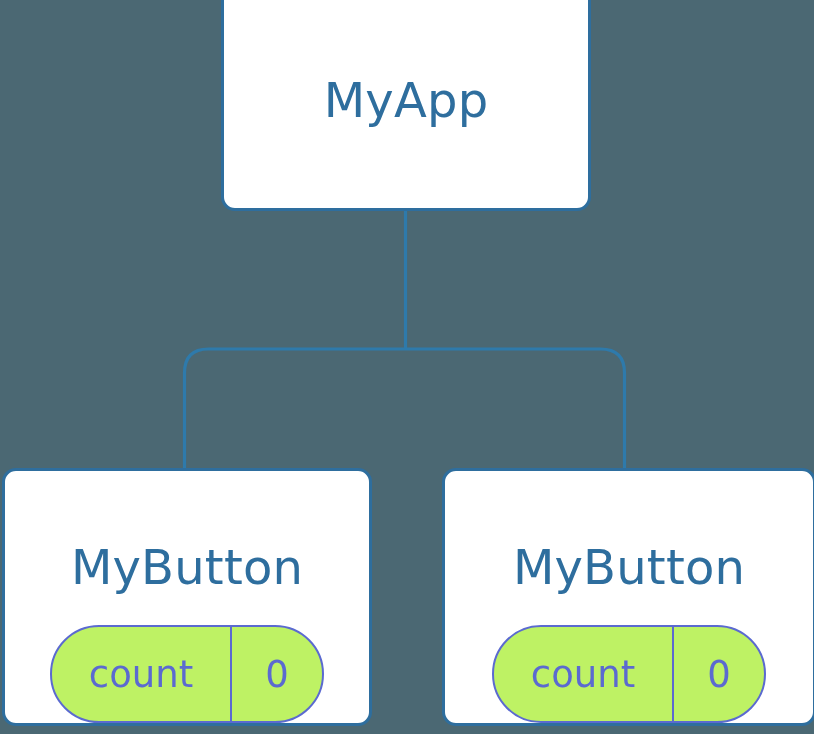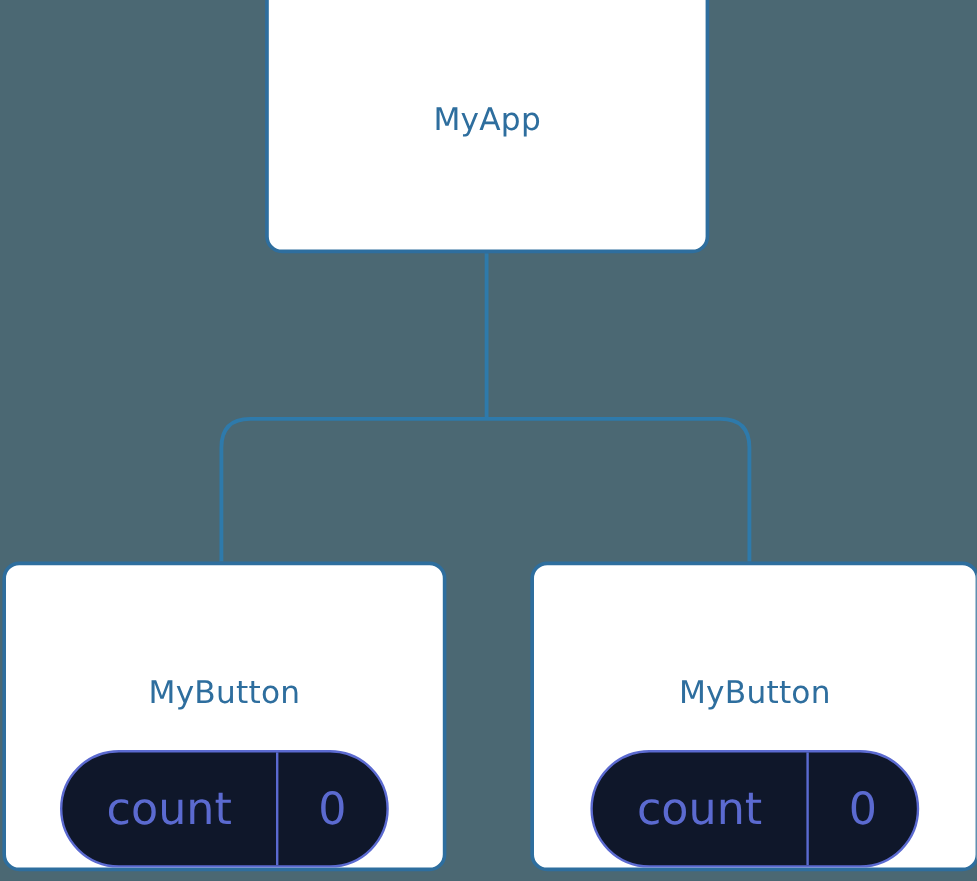--- a/index.html
+++ b/index.html
@@ -28,21 +28,21 @@
     background: #ffffff;
     border: 3px solid #2e6e9e;
     border-radius: 14px;
     box-sizing: border-box;
     display: flex;
     flex-direction: column;
     align-items: center;
   }
   .node-title {
     color: #2e6e9e;
-    font-size: 26px;
+    font-size: 48px;
     line-height: 1;
     letter-spacing: 0.2px;
     white-space: nowrap;
     user-select: none;
   }
   
   #node-root {
     left: 221px;
     top: -34px;
     width: 370px;
@@ -71,21 +71,21 @@
   }
   
   .state-pill {
     margin-top: 34px;
     height: 98px;
     box-sizing: border-box;
     border: 2.5px solid #5b6ad0;
     border-radius: 49px;
     display: flex;
     align-items: stretch;
-    background: #0f172a;
+    background: #bef264;
   }
   .pill-key, .pill-val {
     display: flex;
     align-items: center;
     justify-content: center;
     color: #5b6ad0;
     font-size: 37px;
     line-height: 1;
     white-space: nowrap;
     user-select: none;

